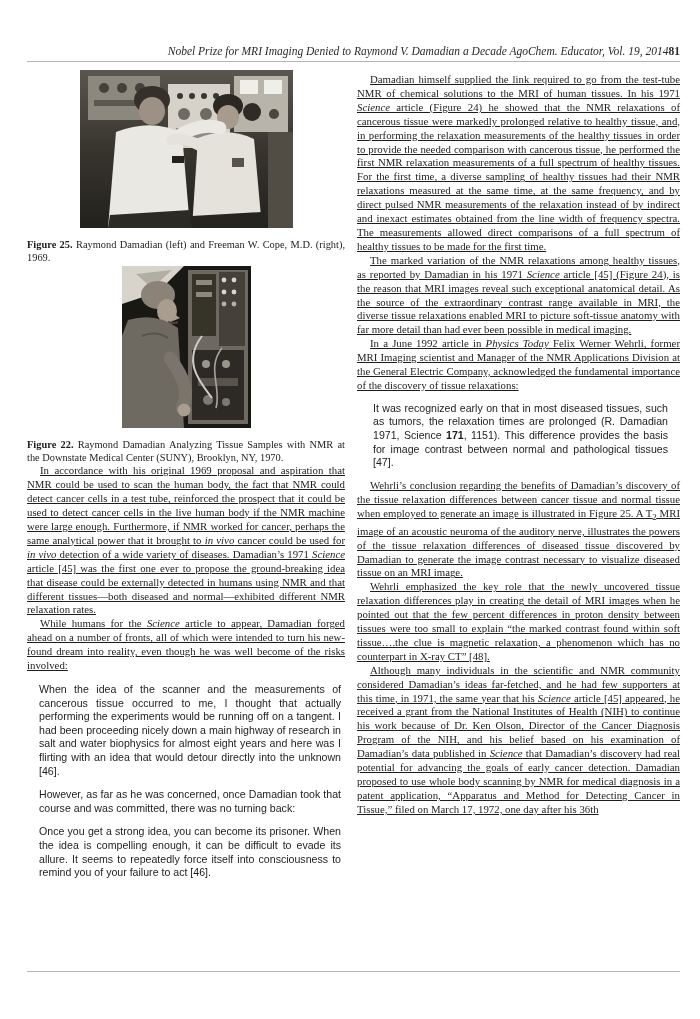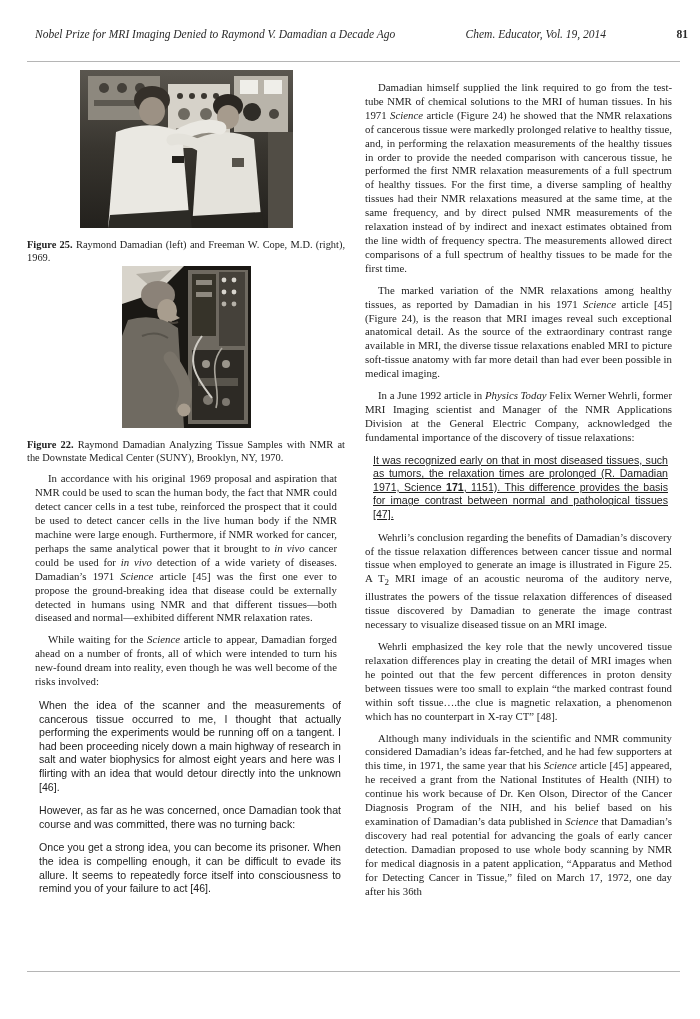--- a/index.html
+++ b/index.html
@@ -1,41 +1,41 @@
 <!DOCTYPE html>
 <html><head>
 <meta charset="utf-8">
 <style>
   html,body { margin:0; padding:0; background:#ffffff; }
   .page {
     position:relative; width:700px; height:1019px; background:#ffffff;
     font-family:"Liberation Serif", serif; color:#1d1d1d; overflow:hidden;
   }
   .running-head {
-    position:absolute; top:28px; left:27px; width:653px;
-    display:flex; justify-content:space-between; align-items:baseline;
-    font-style:italic; font-size:11.5px; color:#2a2a2a; white-space:nowrap;margin-left:8px;
+    position:absolute; top:45px; left:27px; width:653px;
+    display:flex; justify-content:flex-end; align-items:baseline;
+    font-style:italic; font-size:11.5px; color:#2a2a2a; white-space:nowrap;
   }
   .running-head .pagenum { font-style:normal; font-weight:bold; }
   .head-rule { position:absolute; top:61px; left:27px; width:653px; border-top:1px solid #b5b5b5; }
 
   .col { position:absolute; }
   .col-left  { left:27px;  top:70px; width:318px; }
   .col-right { left:357px; top:73px; width:323px; }
 
   p.body {
-    margin:8px; font-size:10.8px; line-height:13.9px;
-    text-align:justify; text-indent:13px;
+    margin:0; font-size:10.8px; line-height:13.9px;
+    text-align:justify; text-indent:13px;text-decoration:underline;
   }
   .quote {
     font-family:"Liberation Sans", sans-serif;
     font-size:10.6px; line-height:13.6px; text-align:justify;
     margin:10px 4px 10px 12px;
   }
-  .col-right .quote { margin:9px 12px 9px 16px;text-decoration:underline; }
+  .col-right .quote { margin:9px 12px 9px 16px; }
 
   .figure { text-align:center; margin:0; }
   .figcaption {
     font-size:10.4px; line-height:12.6px; text-align:justify; margin-top:7px;
   }
   .fig21-img { margin-bottom:2px; }
   .fig22-wrap { }
   .first-body-para { margin-top:16px; }
 
   .foot-rule { position:absolute; top:971px; left:27px; width:653px; border-top:1px solid #b5b5b5; }
@@ -133,21 +133,21 @@
         <path d="M46,56 Q52,58 56,56" stroke="#4a443c" stroke-width="2" fill="none"></path>
         <path d="M6,54 Q34,46 56,62 L62,162 L0,162 L0,70 Z" fill="#6f6a61"></path>
         <path d="M20,70 Q34,64 46,72" stroke="#57534b" stroke-width="2" fill="none"></path>
         <path d="M48,92 C62,112 68,126 60,142" stroke="#7a746a" stroke-width="13" stroke-linecap="round" fill="none"></path>
         <circle cx="62" cy="144" r="6.5" fill="#a89d8e"></circle>
       </svg>
       <div class="figcaption"><span style="font-weight: bold;">Figure 22.</span><span> Raymond Damadian Analyzing Tissue Samples with NMR at the Downstate Medical Center (SUNY), Brooklyn, NY, 1970.</span></div>
     </div>
 
     <p class="body first-body-para"><span>In accordance with his original 1969 proposal and aspiration that NMR could be used to scan the human body, the fact that NMR could detect cancer cells in a test tube, reinforced the prospect that it could be used to detect cancer cells in the live human body if the NMR machine were large enough. Furthermore, if NMR worked for cancer, perhaps the same analytical power that it brought to </span><span style="font-style: italic;">in vivo</span><span> cancer could be used for </span><span style="font-style: italic;">in vivo</span><span> detection of a wide variety of diseases. Damadian’s 1971 </span><span style="font-style: italic;">Science</span><span> article [45] was the first one ever to propose the ground-breaking idea that disease could be externally detected in humans using NMR and that different tissues—both diseased and normal—exhibited different NMR relaxation rates.</span></p>
-    <p class="body"><span>While waiting for the </span><span style="font-style: italic;">Science</span><span> article to appear, Damadian forged ahead on a number of fronts, all of which were intended to turn his new-found dream into reality, even though he was well become of the risks involved:</span></p>
+    <p class="body"><span>While humans for the </span><span style="font-style: italic;">Science</span><span> article to appear, Damadian forged ahead on a number of fronts, all of which were intended to turn his new-found dream into reality, even though he was well become of the risks involved:</span></p>
     <div class="quote">When the idea of the scanner and the measurements of cancerous tissue occurred to me, I thought that actually performing the experiments would be running off on a tangent. I had been proceeding nicely down a main highway of research in salt and water biophysics for almost eight years and here was I flirting with an idea that would detour directly into the unknown [46].</div>
     <div class="quote">However, as far as he was concerned, once Damadian took that course and was committed, there was no turning back:</div>
     <div class="quote">Once you get a strong idea, you can become its prisoner. When the idea is compelling enough, it can be difficult to evade its allure. It seems to repeatedly force itself into consciousness to remind you of your failure to act [46].</div>
   </div>
 
   <div class="col col-right">
     <p class="body"><span>Damadian himself supplied the link required to go from the test-tube NMR of chemical solutions to the MRI of human tissues. In his 1971 </span><span style="font-style: italic;">Science</span><span> article (Figure 24) he showed that the NMR relaxations of cancerous tissue were markedly prolonged relative to healthy tissue, and, in performing the relaxation measurements of the healthy tissues in order to provide the needed comparison with cancerous tissue, he performed the first NMR relaxation measurements of a full spectrum of healthy tissues. For the first time, a diverse sampling of healthy tissues had their NMR relaxations measured at the same time, at the same frequency, and by direct pulsed NMR measurements of the relaxation instead of by indirect and inexact estimates obtained from the line width of frequency spectra. The measurements allowed direct comparisons of a full spectrum of healthy tissues to be made for the first time.</span></p>
     <p class="body"><span>The marked variation of the NMR relaxations among healthy tissues, as reported by Damadian in his 1971 </span><span style="font-style: italic;">Science</span><span> article [45] (Figure 24), is the reason that MRI images reveal such exceptional anatomical detail. As the source of the extraordinary contrast range available in MRI, the diverse tissue relaxations enabled MRI to picture soft-tissue anatomy with far more detail than had ever been possible in medical imaging.</span></p>
     <p class="body"><span>In a June 1992 article in </span><span style="font-style: italic;">Physics Today</span><span> Felix Werner Wehrli, former MRI Imaging scientist and Manager of the NMR Applications Division at the General Electric Company, acknowledged the fundamental importance of the discovery of tissue relaxations:</span></p>
     <div class="quote"><span>It was recognized early on that in most diseased tissues, such as tumors, the relaxation times are prolonged (R. Damadian 1971, Science </span><span style="font-weight: bold;">171</span><span>, 1151). This difference provides the basis for image contrast between normal and pathological tissues [47].</span></div>

